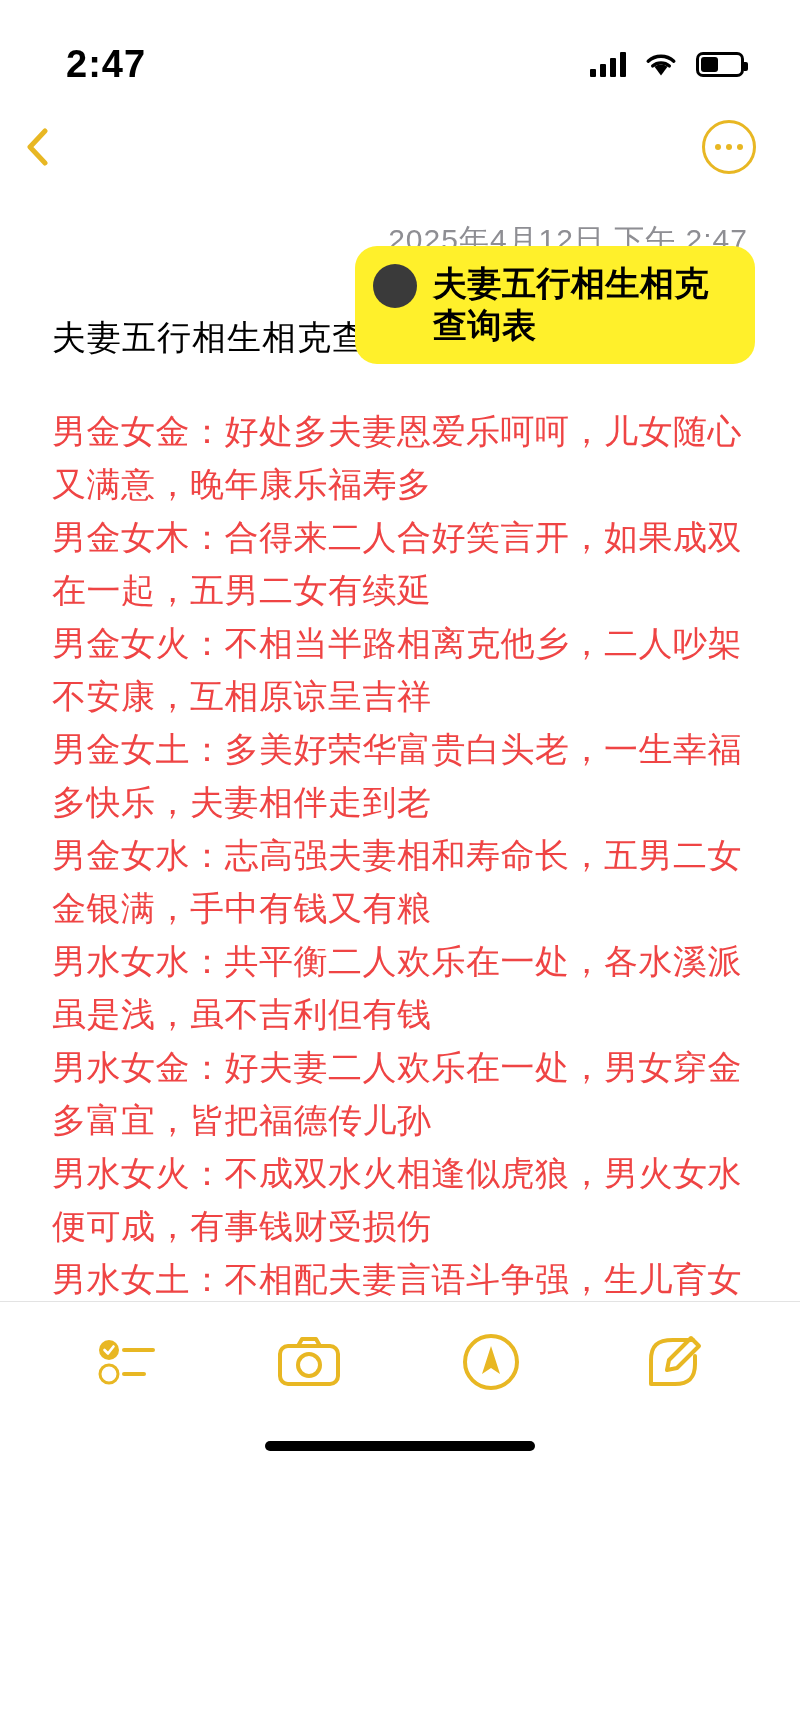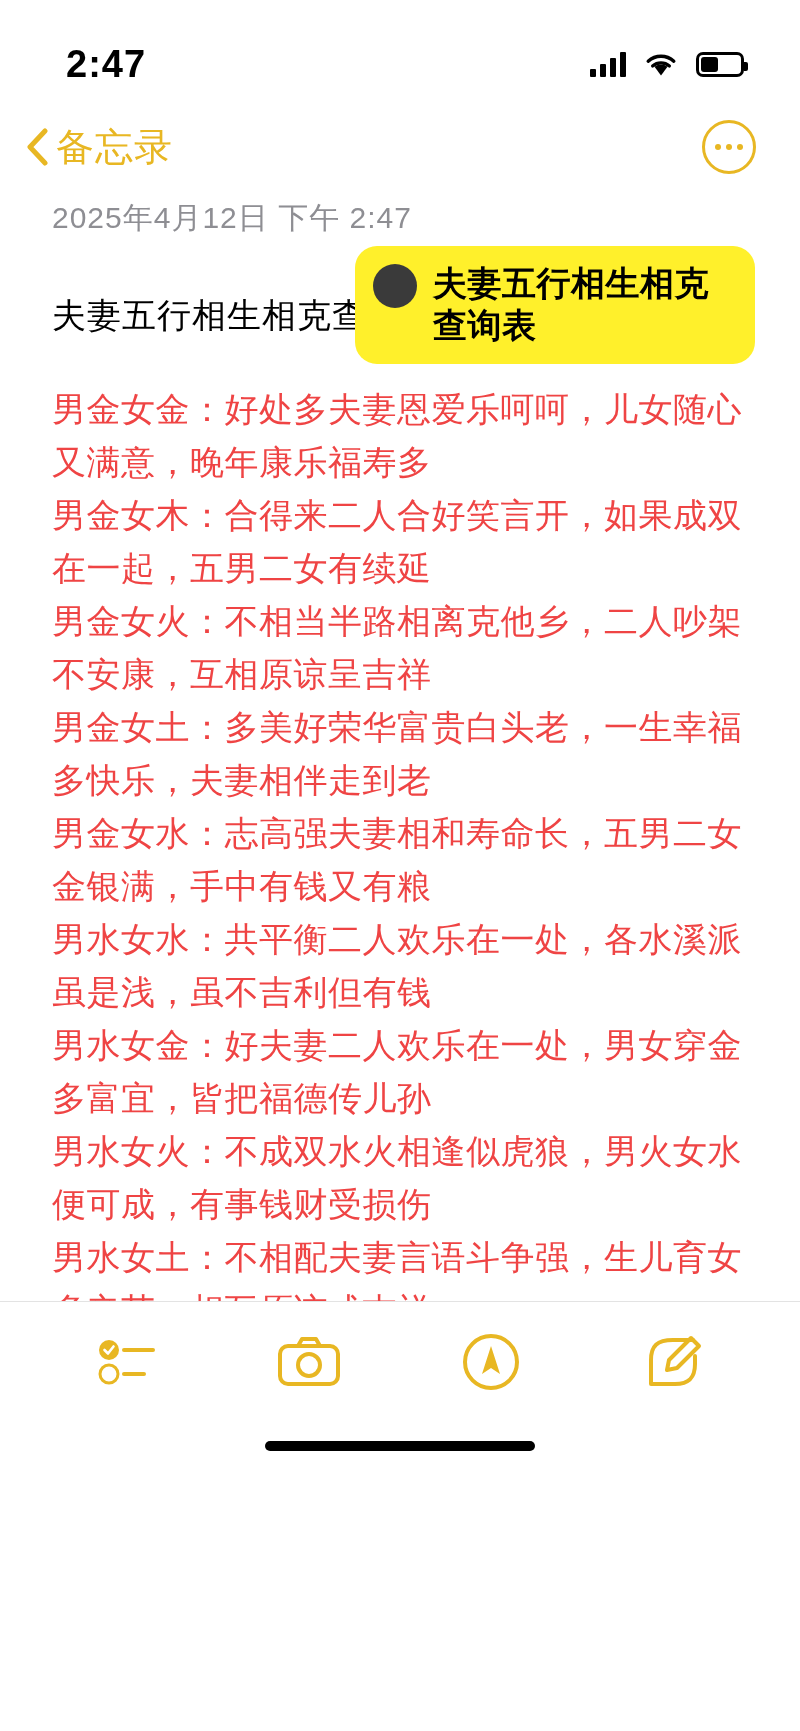--- a/index.html
+++ b/index.html
@@ -120,24 +120,24 @@
   }
 
   
   .note-area {
     position: relative;
     flex: 1 1 auto;
     overflow: hidden;
     padding: 0 52px;
   }
   .note-date {
-    text-align: left;
+    text-align: right;
     color: #8e8e93;
     font-size: 30px;
-    margin-top: 12px;
+    margin-top: 34px;
     margin-bottom: 10px;
     letter-spacing: 1px;
   }
   .note-title {
     font-size: 34px;
     color: #000;
     margin-top: 54px;
     letter-spacing: 1px;
   }
   .note-body {
@@ -232,21 +232,20 @@
         <div class="level"></div>
       </div>
     </div>
   </div>
 
   <div class="nav-bar">
     <div class="nav-back">
       <svg class="chev" viewBox="0 0 22 38">
         <path d="M19 3 L4 19 L19 35" stroke="#E8B723" stroke-width="5" fill="none" stroke-linecap="round" stroke-linejoin="round"></path>
       </svg>
-      <span class="nav-back-label">备忘录</span>
     </div>
     <div class="more-btn">
       <span></span>
         <span></span>
         <span></span>
     </div>
   </div>
 
   <div class="note-area">
     <div class="note-date">2025年4月12日 下午 2:47</div>

